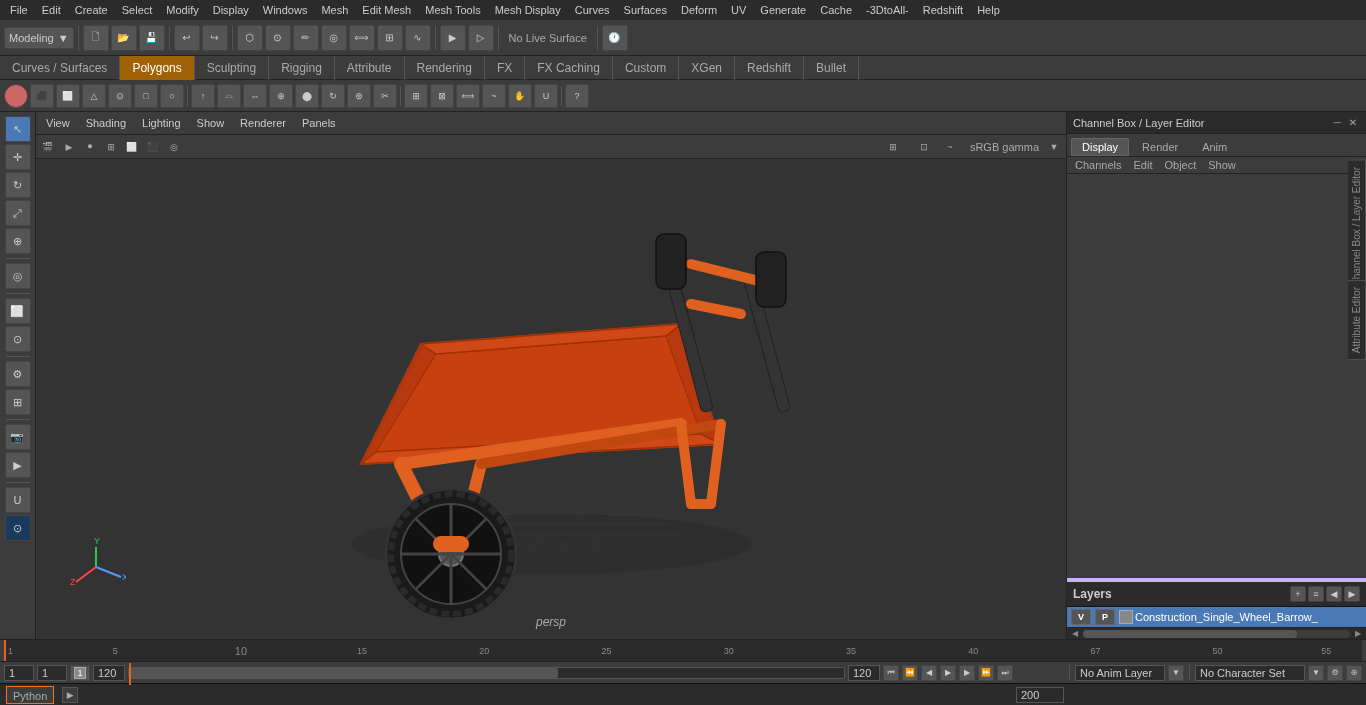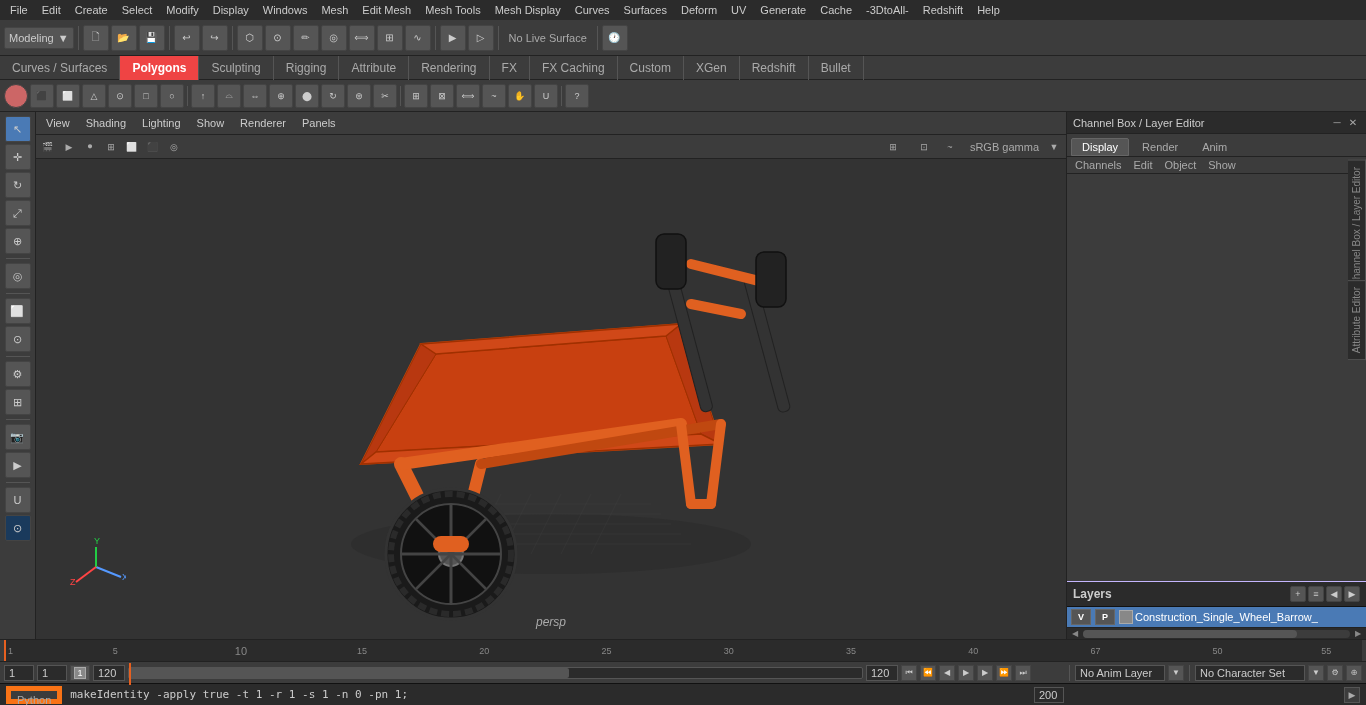--- a/index.html
+++ b/index.html
@@ -11,21 +11,21 @@
 
     
     #toolbar1 { display: flex; align-items: center; height: 36px; background: #3c3c3c; border-bottom: 1px solid #222; padding: 0 4px; gap: 2px; }
     .tb-btn { width: 26px; height: 26px; background: #555; border: 1px solid #444; border-radius: 2px; display: flex; align-items: center; justify-content: center; cursor: pointer; font-size: 10px; color: #ccc; }
     .tb-sep { width: 1px; height: 24px; background: #555; margin: 0 2px; }
     .tb-dropdown { height: 22px; background: #555; border: 1px solid #444; border-radius: 2px; color: #ccc; font-size: 11px; padding: 0 4px; cursor: pointer; display: flex; align-items: center; gap: 4px; }
 
     
     #tabbar { display: flex; align-items: center; height: 24px; background: #3c3c3c; border-bottom: 1px solid #222; }
     .tab { padding: 0 12px; height: 24px; line-height: 24px; cursor: pointer; color: #aaa; font-size: 12px; border-right: 1px solid #555; }
-    .tab.active { background: #ef4444; color: #fff; font-weight: bold; }
+    .tab.active { background: #a16207; color: #fff; }
 
     
     #toolbar2 { display: flex; align-items: center; height: 30px; background: #3c3c3c; border-bottom: 1px solid #222; padding: 0 2px; gap: 1px; flex-wrap: nowrap; overflow: hidden; }
     .tb2-btn { width: 22px; height: 22px; background: #555; border: 1px solid #444; border-radius: 2px; display: flex; align-items: center; justify-content: center; cursor: pointer; font-size: 9px; color: #ccc; }
     .tb2-sep { width: 1px; height: 20px; background: #555; margin: 0 1px; }
 
     
     #main { display: flex; height: calc(705px - 20px - 36px - 24px - 30px - 22px - 22px); }
 
     
@@ -80,21 +80,21 @@
     #timeline { height: 22px; background: #3c3c3c; border-top: 1px solid #222; display: flex; align-items: center; padding: 0 4px; gap: 0; overflow: hidden; }
     #timeline-ruler { flex: 1; height: 22px; background: #2b2b2b; display: flex; align-items: flex-end; overflow: hidden; position: relative; }
 
     
     #bottom-bar { height: 22px; background: #3c3c3c; display: flex; align-items: center; padding: 0 4px; gap: 4px; border-top: 1px solid #222; }
     .bb-field { background: #2b2b2b; border: 1px solid #555; height: 16px; padding: 0 4px; color: #ccc; font-size: 11px; min-width: 30px; display: flex; align-items: center; cursor: pointer; }
     .bb-btn { width: 16px; height: 16px; background: #555; border: 1px solid #444; display: flex; align-items: center; justify-content: center; cursor: pointer; font-size: 8px; color: #ccc; }
     .bb-sep { width: 1px; height: 16px; background: #555; margin: 0 2px; }
 
     #python-bar { height: 22px; background: #2b2b2b; display: flex; align-items: center; padding: 0 6px; gap: 8px; border-top: 1px solid #111; }
-    .py-label { font-size: 11px; color: #aaa; background: #3c3c3c; padding: 0 6px; height: 18px; line-height: 18px; border: 5px solid #f97316; }
+    .py-label { font-size: 11px; color: #aaa; background: #3c3c3c; padding: 0 6px; height: 18px; line-height: 18px; border: 1px solid #f97316; }
     .py-cmd { flex: 1; font-size: 11px; color: #ccc; font-family: monospace; }
 
     
     #layer-scrollbar { height: 12px; background: #2b2b2b; border-top: 1px solid #222; display: flex; align-items: center; padding: 0 2px; }
     .scrollbar-track { flex: 1; height: 8px; background: #3c3c3c; border-radius: 4px; position: relative; }
     .scrollbar-thumb { position: absolute; left: 0; top: 0; width: 80%; height: 8px; background: #555; border-radius: 4px; }
     .scroll-arrow { width: 12px; height: 12px; display: flex; align-items: center; justify-content: center; cursor: pointer; font-size: 8px; color: #888; }
   </style>
 </head>
 <body>
@@ -347,21 +347,21 @@
     <div id="channel-nav" style="display:flex; align-items:center; padding:2px 4px; background:#3c3c3c; border-bottom:1px solid #222; gap:4px;">
       <div class="cn-item">Channels</div>
       <div class="cn-item">Edit</div>
       <div class="cn-item">Object</div>
       <div class="cn-item">Show</div>
     </div>
 
     <div id="channel-area" style="flex:1; background:#3c3c3c; overflow-y:auto; min-height:200px;">
     </div>
 
-    <div id="layer-section" style="border-top:1px solid #c4b5fd;">
+    <div id="layer-section" style="border-top:4px solid #c4b5fd;">
       <div id="layer-header" style="display:flex; align-items:center; justify-content:space-between; padding:4px 6px; background:#2b2b2b; border-bottom:1px solid #111;">
         <span class="layer-title">Layers</span>
         <div class="layer-controls" style="display:flex; gap:2px;">
           <div class="layer-ctrl-btn">+</div>
           <div class="layer-ctrl-btn">≡</div>
           <div class="layer-ctrl-btn">◀</div>
           <div class="layer-ctrl-btn">▶</div>
         </div>
       </div>
 
@@ -422,36 +422,35 @@
   <div class="bb-field" style="width:32px;">120</div>
 
   <div class="bb-btn">⏮</div>
   <div class="bb-btn">⏪</div>
   <div class="bb-btn">◀</div>
   <div class="bb-btn">▶</div>
   <div class="bb-btn">▶</div>
   <div class="bb-btn">⏩</div>
   <div class="bb-btn">⏭</div>
 
-  <div class="bb-field" style="width:30px;margin-top:44px;">200</div>
+  <div class="bb-field" style="width:48px;margin-top:44px;">200</div>
   <div class="bb-sep"></div>
 
   <div class="bb-field" style="width:90px; font-size:11px;">No Anim Layer</div>
   <div class="bb-btn">▼</div>
   <div class="bb-sep"></div>
 
   <div class="bb-field" style="width:110px; font-size:11px;">No Character Set</div>
   <div class="bb-btn">▼</div>
   <div class="bb-btn">⚙</div>
   <div class="bb-btn">⊕</div>
 </div>
 
 <div id="python-bar" style="height:22px; background:#2b2b2b; display:flex; align-items:center; padding:0 6px; gap:8px; border-top:1px solid #111;">
   <span class="py-label">Python</span>
-  <span class="py-cmd">makeIdentity -apply true -t 1 -r 1 -s 1 -n 0 -pn 1;</span>
   <div style="width:16px; height:16px; background:#3c3c3c; border:1px solid #555; display:flex; align-items:center; justify-content:center; cursor:pointer; font-size:9px; color:#aaa;">▶</div>
 </div>
 
 <div style="position:fixed; right:0; top:160px; z-index:100;">
   <div style="writing-mode:vertical-lr; transform:rotate(180deg); background:#2b2b2b; padding:6px 3px; font-size:10px; color:#888; cursor:pointer; border-left:1px solid #555; border-top:1px solid #555; border-bottom:1px solid #555;">Channel Box / Layer Editor</div>
 </div>
 <div style="position:fixed; right:0; top:280px; z-index:100;">
   <div style="writing-mode:vertical-lr; transform:rotate(180deg); background:#2b2b2b; padding:6px 3px; font-size:10px; color:#888; cursor:pointer; border-left:1px solid #555; border-top:1px solid #555; border-bottom:1px solid #555;">Attribute Editor</div>
 </div>
 

